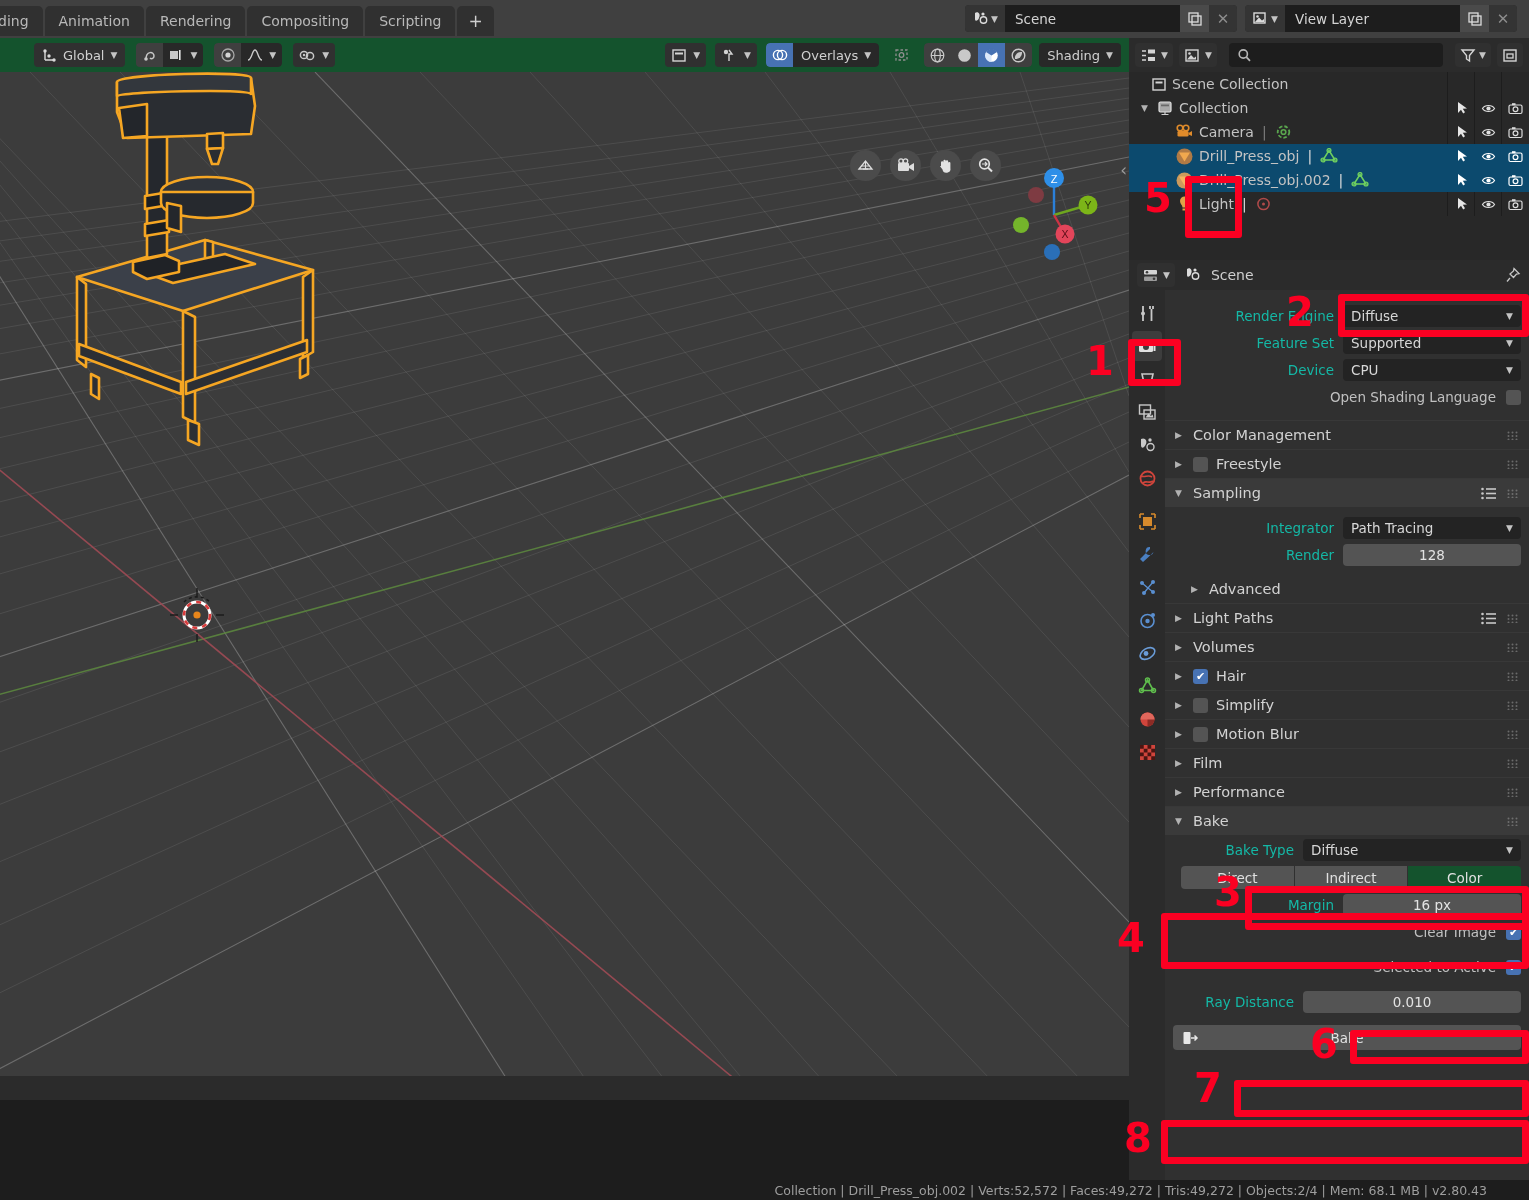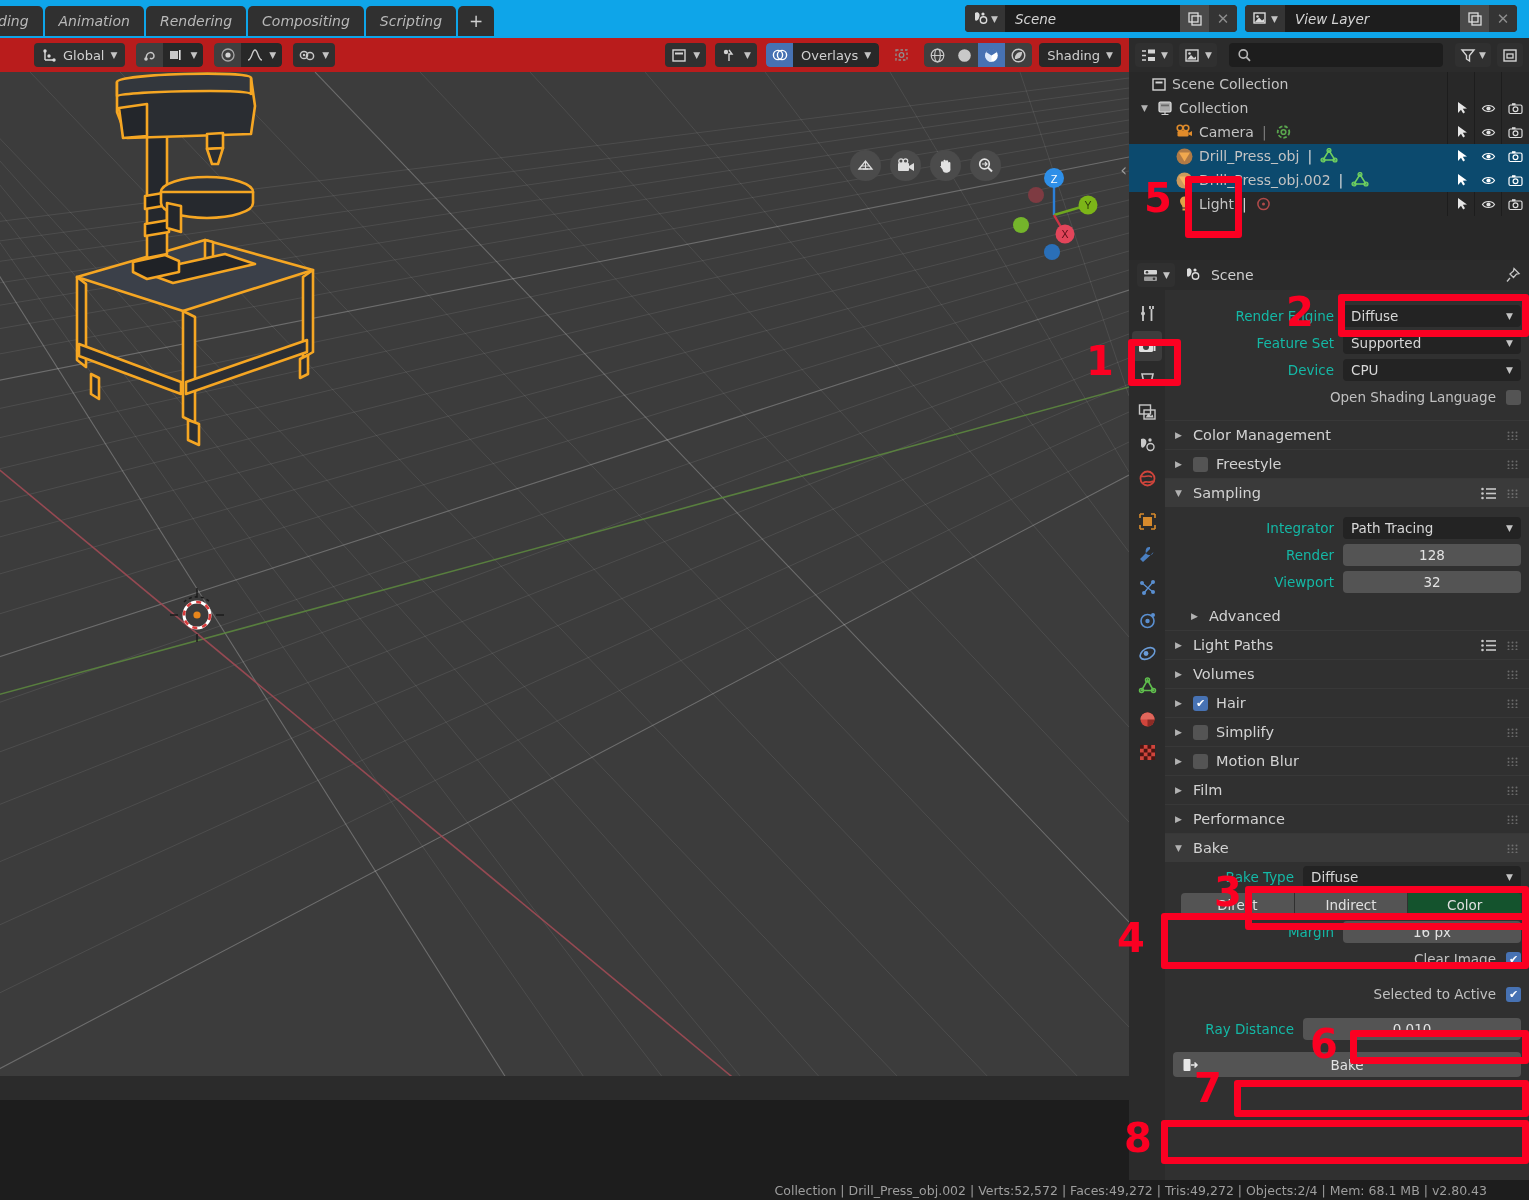--- a/index.html
+++ b/index.html
@@ -7,22 +7,21 @@
     width: 1529px; height: 1200px;
     background: #1d1d1d;
     font-family: "DejaVu Sans", "Liberation Sans", sans-serif;
     overflow: hidden;
   }
   .app { position: relative; width: 1529px; height: 1200px; }
 
   
   .topbar {
     position: absolute; left: 0; top: 0; width: 1529px; height: 38px;
-    background: #0ea5e9;
-    font-style: italic;
+    background: #404040;
   }
   .wstabs { position: absolute; left: 0; top: 6px; height: 30px; display: flex; align-items: stretch; }
   .wstab {
     padding: 0 14px; display: flex; align-items: center;
     font-size: 14px; color: #b9b9b9; background: #303030;
     border-top-left-radius: 5px; border-top-right-radius: 5px;
     margin-right: 2px; white-space: nowrap;
   }
   .wstab.cut { border-top-left-radius: 0; padding-left: 4px; margin-left: -6px; }
   .wstab.plus { font-size: 17px; color: #cfcfcf; padding: 0 11px; }
@@ -41,21 +40,21 @@
     color: #8d8d8d; font-size: 15px; }
   .chev { color: #c4c4c4; font-size: 9px; }
 
   
   .viewport {
     position: absolute; left: 0; top: 38px; width: 1129px; height: 1062px;
     background: #3c3c3c; overflow: hidden;
   }
   .vp-header {
     position: absolute; left: 0; top: 0; width: 1129px; height: 34px;
-    background: #b91c1c; display: flex; align-items: center;
+    background: #14532d; display: flex; align-items: center;
   }
   .pill { background: #303030; border-radius: 4px; height: 24px; display: flex; align-items: center; padding: 0 8px;
           gap: 6px; font-size: 13px; color: #d0d0d0; }
   .pill.dark { background: #282828; }
   .sq { width: 27px; height: 24px; display: flex; align-items: center; justify-content: center;
         background: #303030; }
   .sq.on { background: #4772b3; }
   .sq.flat { background: transparent; }
   .seg { display: flex; border-radius: 4px; overflow: hidden; }
 
@@ -936,24 +935,20 @@
         <span class="lbl">Integrator</span>
         <div class="field">
           <span>Path Tracing</span>
           <span class="chev">▼</span>
         </div>
       </div>
       <div class="row">
         <span class="lbl">Render</span>
         <div class="numfield">128</div>
       </div>
-      <div class="row">
-        <span class="lbl">Viewport</span>
-        <div class="numfield">32</div>
-      </div>
       <div style="height:4px"></div>
       <div class="panel-hdr" style="border-top:none;padding-left:26px;">
         <span class="tri">▶</span>
         <span>Advanced</span>
       </div>
 
       <div class="panel-hdr" style="position:relative;">
         <span class="tri">▶</span>
         <span>Light Paths</span>
         <svg class="listico" viewBox="0 0 16 13" width="16" height="13">

